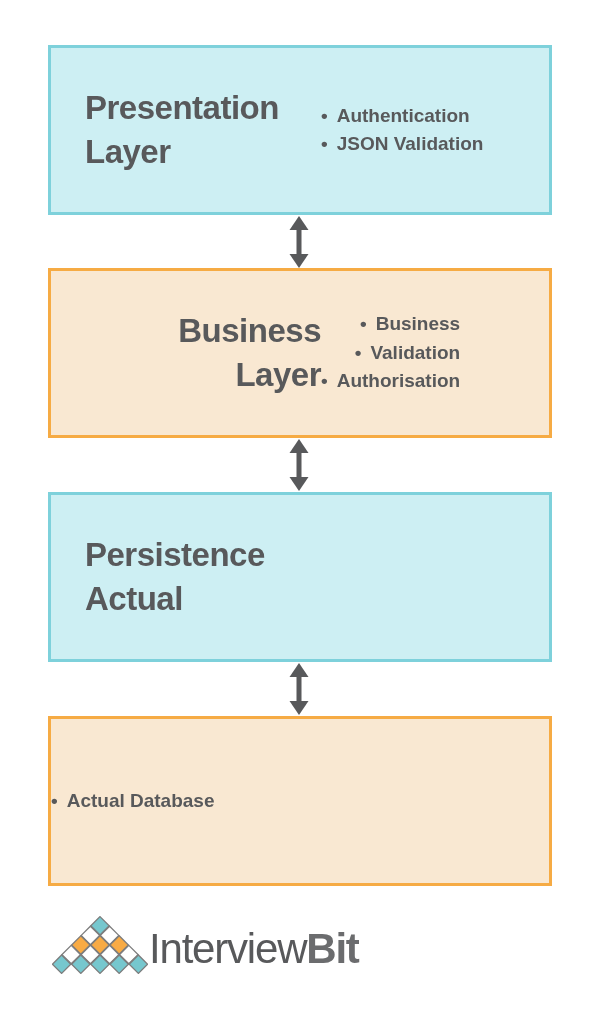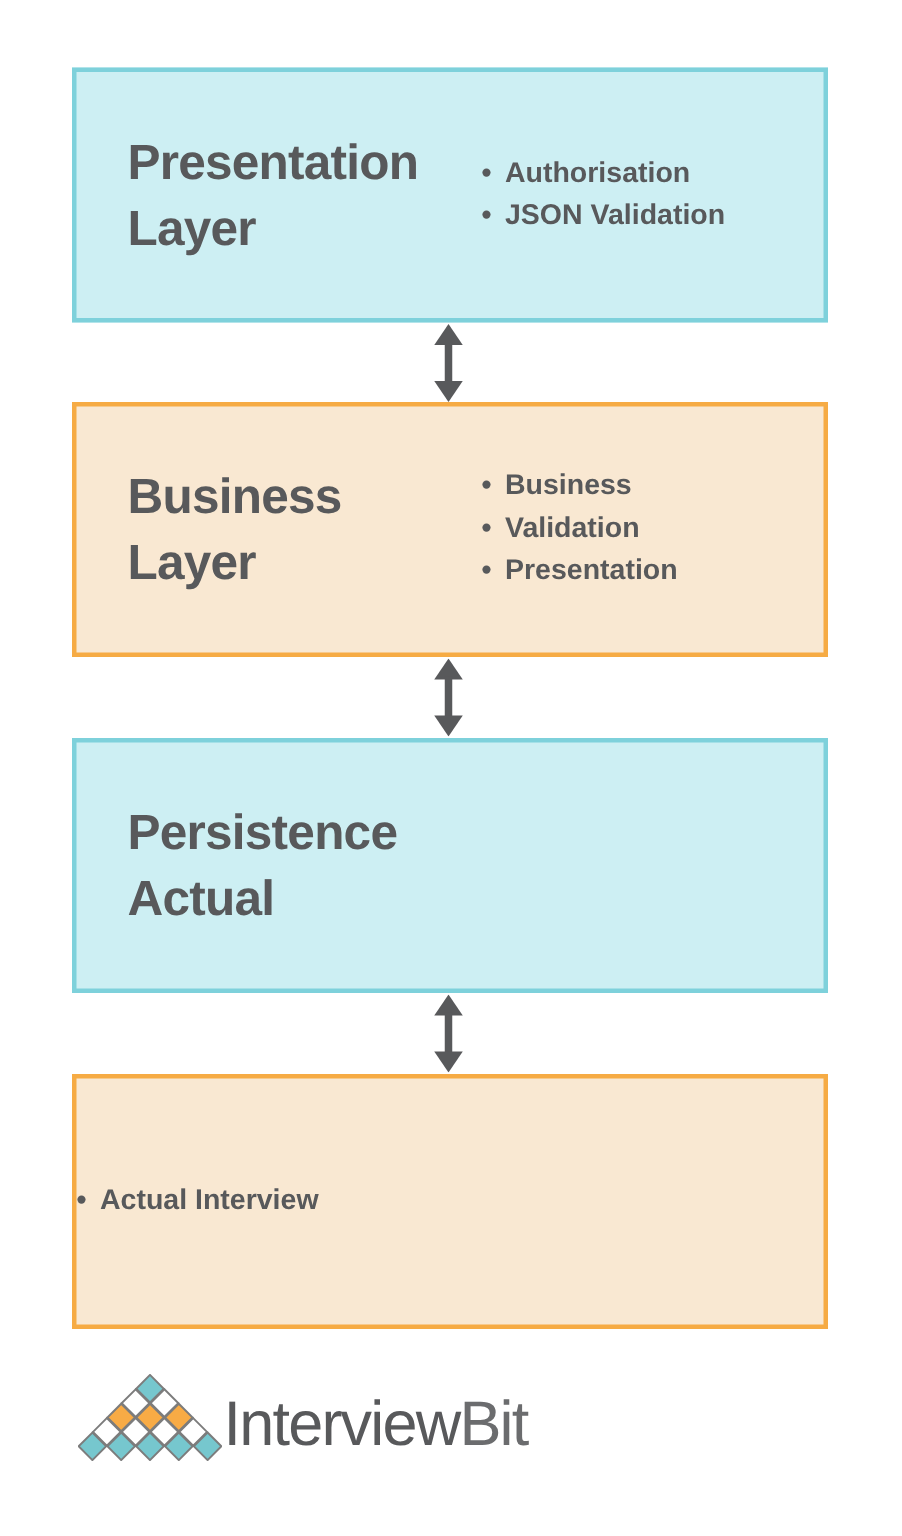--- a/index.html
+++ b/index.html
@@ -11,21 +11,21 @@
     overflow:hidden;
   }
   .stage{position:absolute;left:0;top:0;width:601px;height:1024px;background:#ffffff;}
 
   .layer{
     position:absolute;left:48px;width:504px;height:170px;
     border:3px solid;box-sizing:border-box;
     display:flex;align-items:center;
   }
   .layer.cyan{background:var(--cyan-fill,#cdeff3);border-color:var(--cyan-border,#7ed1db);}
-  .layer.orange{background:var(--orange-fill,#f9e8d2);border-color:var(--orange-border,#f6ab44);}
+  .layer.orange{background:var(--orange-fill,#f9e8d2);border-color:var(--orange-border,#f6ab44);text-align:right;}
 
   .layer-title{
     margin-left:34px;width:236px;flex:0 0 236px;
     font-size:33px;font-weight:bold;line-height:1.32;
     color:var(--text,#58595b);
     letter-spacing:-0.5px;
   }
   .layer-bullets{
     font-size:19px;font-weight:bold;line-height:1.5;
     color:var(--text,#58595b);
@@ -41,49 +41,49 @@
   .d-white{fill:var(--logo-white,#ffffff);}
   .d-orange{fill:var(--logo-orange,#f8ab45);}
 
   .logo-text{
     position:absolute;left:149px;top:925px;
     font-size:42px;letter-spacing:-1.2px;
     color:var(--text,#58595b);
     white-space:nowrap;
   }
   .logo-text .bold{font-weight:normal;}
-  .logo-text .light{font-weight:normal;color:#6b6c6e;}
+  .logo-text .light{font-weight:bold;color:#6b6c6e;}
 </style>
 </head>
 <body>
 
 <div class="stage">
 
   <div class="layer cyan" style="top:45px">
     <div class="layer-title">Presentation Layer</div>
     <div class="layer-bullets">
 
-    <div class="bullet"><span>Authorisation</span></div>
+    <div class="bullet"><span>Authentication</span></div>
         <div class="bullet"><span>JSON Validation</span></div>
       </div>
   </div>
 
   <svg class="arrow" style="top:216px" viewBox="0 0 24 52">
     <polygon class="arrow-fill" points="12,0 21.5,14 2.5,14"></polygon>
     <rect class="arrow-fill" x="9.5" y="12" width="5" height="28"></rect>
     <polygon class="arrow-fill" points="12,52 21.5,38 2.5,38"></polygon>
   </svg>
 
   <div class="layer orange" style="top:268px">
     <div class="layer-title">Business Layer</div>
     <div class="layer-bullets">
 
     <div class="bullet"><span>Business</span></div>
         <div class="bullet"><span>Validation</span></div>
-        <div class="bullet"><span>Presentation</span></div>
+        <div class="bullet"><span>Authorisation</span></div>
       </div>
   </div>
 
   <svg class="arrow" style="top:439px" viewBox="0 0 24 52">
     <polygon class="arrow-fill" points="12,0 21.5,14 2.5,14"></polygon>
     <rect class="arrow-fill" x="9.5" y="12" width="5" height="28"></rect>
     <polygon class="arrow-fill" points="12,52 21.5,38 2.5,38"></polygon>
   </svg>
 
   <div class="layer cyan" style="top:492px">
@@ -92,21 +92,21 @@
 
   <svg class="arrow" style="top:663px" viewBox="0 0 24 52">
     <polygon class="arrow-fill" points="12,0 21.5,14 2.5,14"></polygon>
     <rect class="arrow-fill" x="9.5" y="12" width="5" height="28"></rect>
     <polygon class="arrow-fill" points="12,52 21.5,38 2.5,38"></polygon>
   </svg>
 
   <div class="layer orange" style="top:716px">
     <div class="layer-bullets">
 
-    <div class="bullet"><span>Actual Interview</span></div>
+    <div class="bullet"><span>Actual Database</span></div>
       </div>
   </div>
 
   <svg class="logo-mark" viewBox="0 0 120 72">
 
     <path class="d d-teal" d="M60 0.5 L71.5 12 L60 23.5 L48.5 12 Z"></path>
 
     <path class="d d-white" d="M48 12.5 L59.5 24 L48 35.5 L36.5 24 Z"></path>
     <path class="d d-white" d="M72 12.5 L83.5 24 L72 35.5 L60.5 24 Z"></path>
 

